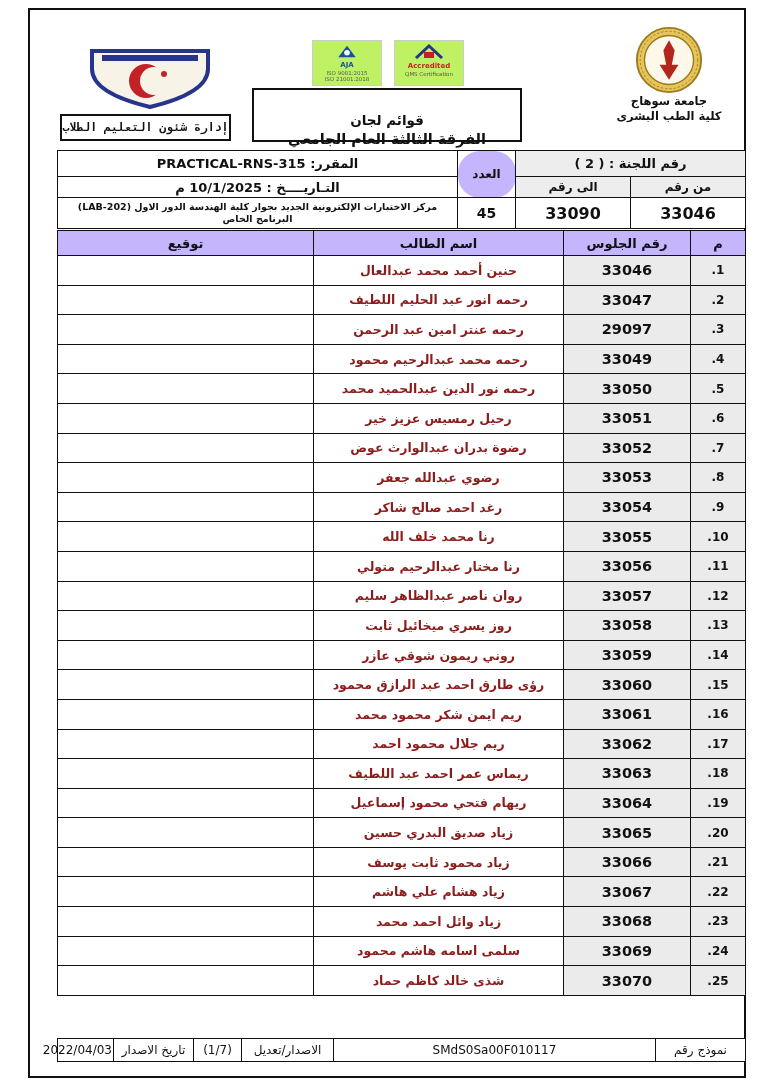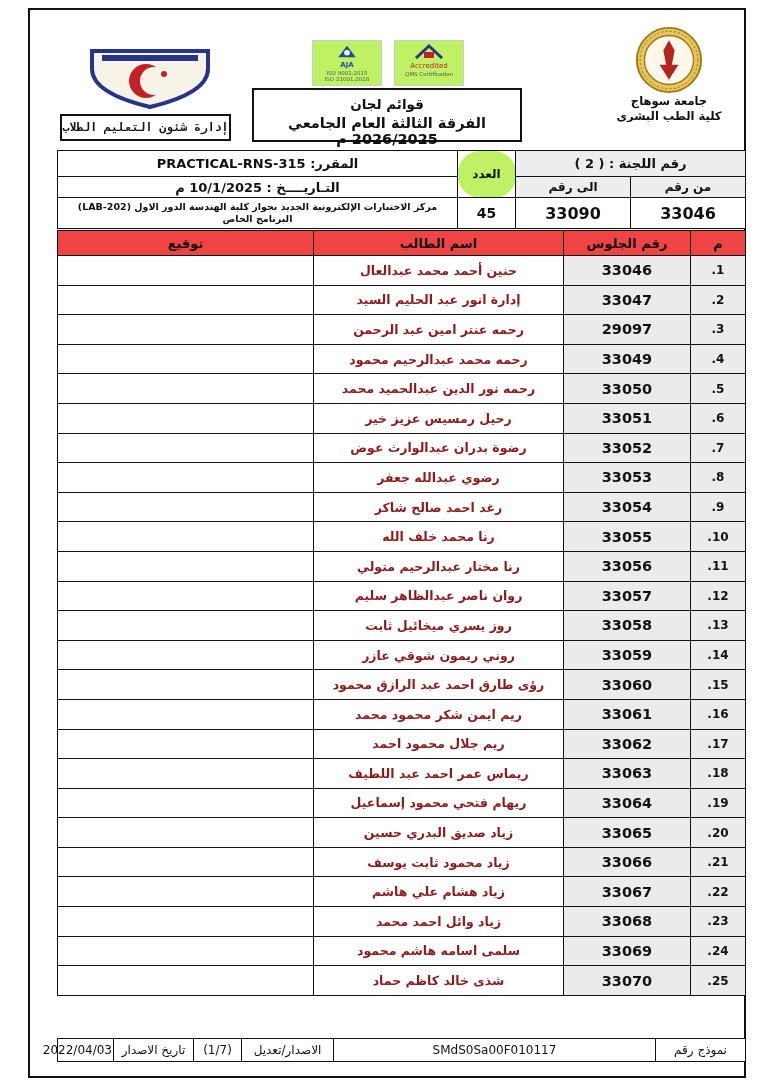--- a/index.html
+++ b/index.html
@@ -6,47 +6,47 @@
   body{font-family:"DejaVu Sans","Liberation Sans",sans-serif;color:#111;}
   .page{position:relative;width:768px;height:1086px;background:#fff;direction:rtl;overflow:hidden;margin:0 auto;}
   .abs{position:absolute;}
   .frame{left:28px;top:8px;width:714px;height:1066px;border:2px solid #111;}
 
   
   .uni-block{left:604px;top:26px;width:130px;text-align:center;}
   .uni-line{font-size:11.5px;font-weight:bold;line-height:1.3;}
   .accr-row{left:306px;top:40px;width:164px;display:flex;justify-content:center;gap:12px;}
   .accr-box{width:66px;text-align:center;border:1px solid #ccc;padding:2px 1px;background:#bef264;}
-  .accr-label{color:#c42127;font-size:7px;font-weight:normal;line-height:1.1;}
+  .accr-label{color:#c42127;font-size:7px;font-weight:bold;line-height:1.1;}
   .accr-aja{color:#1b4f9c;font-size:7px;font-weight:bold;line-height:1.1;}
   .accr-tiny{color:#555;font-size:5.5px;line-height:1.2;}
-  .title-box{left:252px;top:88px;width:270px;height:54px;border:2px solid #111;box-sizing:border-box;text-align:center;padding-top:6px;}
+  .title-box{left:252px;top:88px;width:270px;height:54px;border:2px solid #111;box-sizing:border-box;text-align:center;padding-top:22px;}
   .title1{font-size:13.5px;font-weight:bold;}
   .title2{font-size:14.5px;font-weight:bold;margin-top:3px;}
   .emblem{left:84px;top:46px;}
   .admin-box{left:60px;top:114px;width:171px;height:27px;border:2px solid #111;box-sizing:border-box;text-align:center;font-size:11.5px;font-weight:bold;line-height:23px;background:#fff;font-family:Liberation Mono, monospace;}
 
   table{border-collapse:collapse;background:#fff;}
   td,th{box-sizing:border-box;}
 
   
   .info-table{left:57px;top:150px;width:688px;table-layout:fixed;}
   .info-table td{border:1px solid #111;font-weight:bold;text-align:center;padding:0 3px;vertical-align:middle;}
   .i-committee{height:26px;font-size:13px;background:#ededed;}
-  .i-countlbl{font-size:12px;background:#bef264;border-radius:22px;}
+  .i-countlbl{font-size:12px;background:#c4b5fd;border-radius:22px;}
   .i-lbl{height:21px;font-size:12px;background:#ededed;}
   .i-num{height:31px;font-size:16px;}
   .i-count{font-size:14px;}
   .i-course{font-size:13px;}
   .i-date{font-size:13px;}
   .i-loc{font-size:9.5px;line-height:1.3;}
 
   
   .main-table{left:57px;top:230px;width:688px;table-layout:fixed;}
-  .main-table th{border:1px solid #111;background:#ef4444;height:25px;font-size:13px;font-weight:bold;}
+  .main-table th{border:1px solid #111;background:#c4b5fd;height:25px;font-size:13px;font-weight:bold;}
   .main-table td{border:1px solid #111;height:29.6px;text-align:center;padding:0;vertical-align:middle;}
   .c-serial{font-size:12px;font-weight:bold;background:#ebebeb;direction:rtl;}
   .c-seat{font-size:14.5px;font-weight:bold;background:#ebebeb;}
   .c-name{font-size:12.5px;font-weight:bold;color:#8b1c1c;}
   .c-sign{background:#fff;}
 
   
   .footer-table{left:57px;top:1038px;width:688px;table-layout:fixed;}
   .footer-table td{border:1px solid #111;height:23px;font-weight:normal;font-size:12px;text-align:center;}
   .f-code{direction:ltr;font-size:12.5px;}
@@ -159,21 +159,21 @@
     <tbody>
         <tr>
           <td class="c-serial">1.</td>
           <td class="c-seat">33046</td>
           <td class="c-name">حنين أحمد محمد عبدالعال</td>
           <td class="c-sign"></td>
         </tr>
         <tr>
           <td class="c-serial">2.</td>
           <td class="c-seat">33047</td>
-          <td class="c-name">إدارة انور عبد الحليم السيد</td>
+          <td class="c-name">رحمه انور عبد الحليم اللطيف</td>
           <td class="c-sign"></td>
         </tr>
         <tr>
           <td class="c-serial">3.</td>
           <td class="c-seat">29097</td>
           <td class="c-name">رحمه عنتر امين عبد الرحمن</td>
           <td class="c-sign"></td>
         </tr>
         <tr>
           <td class="c-serial">4.</td>

